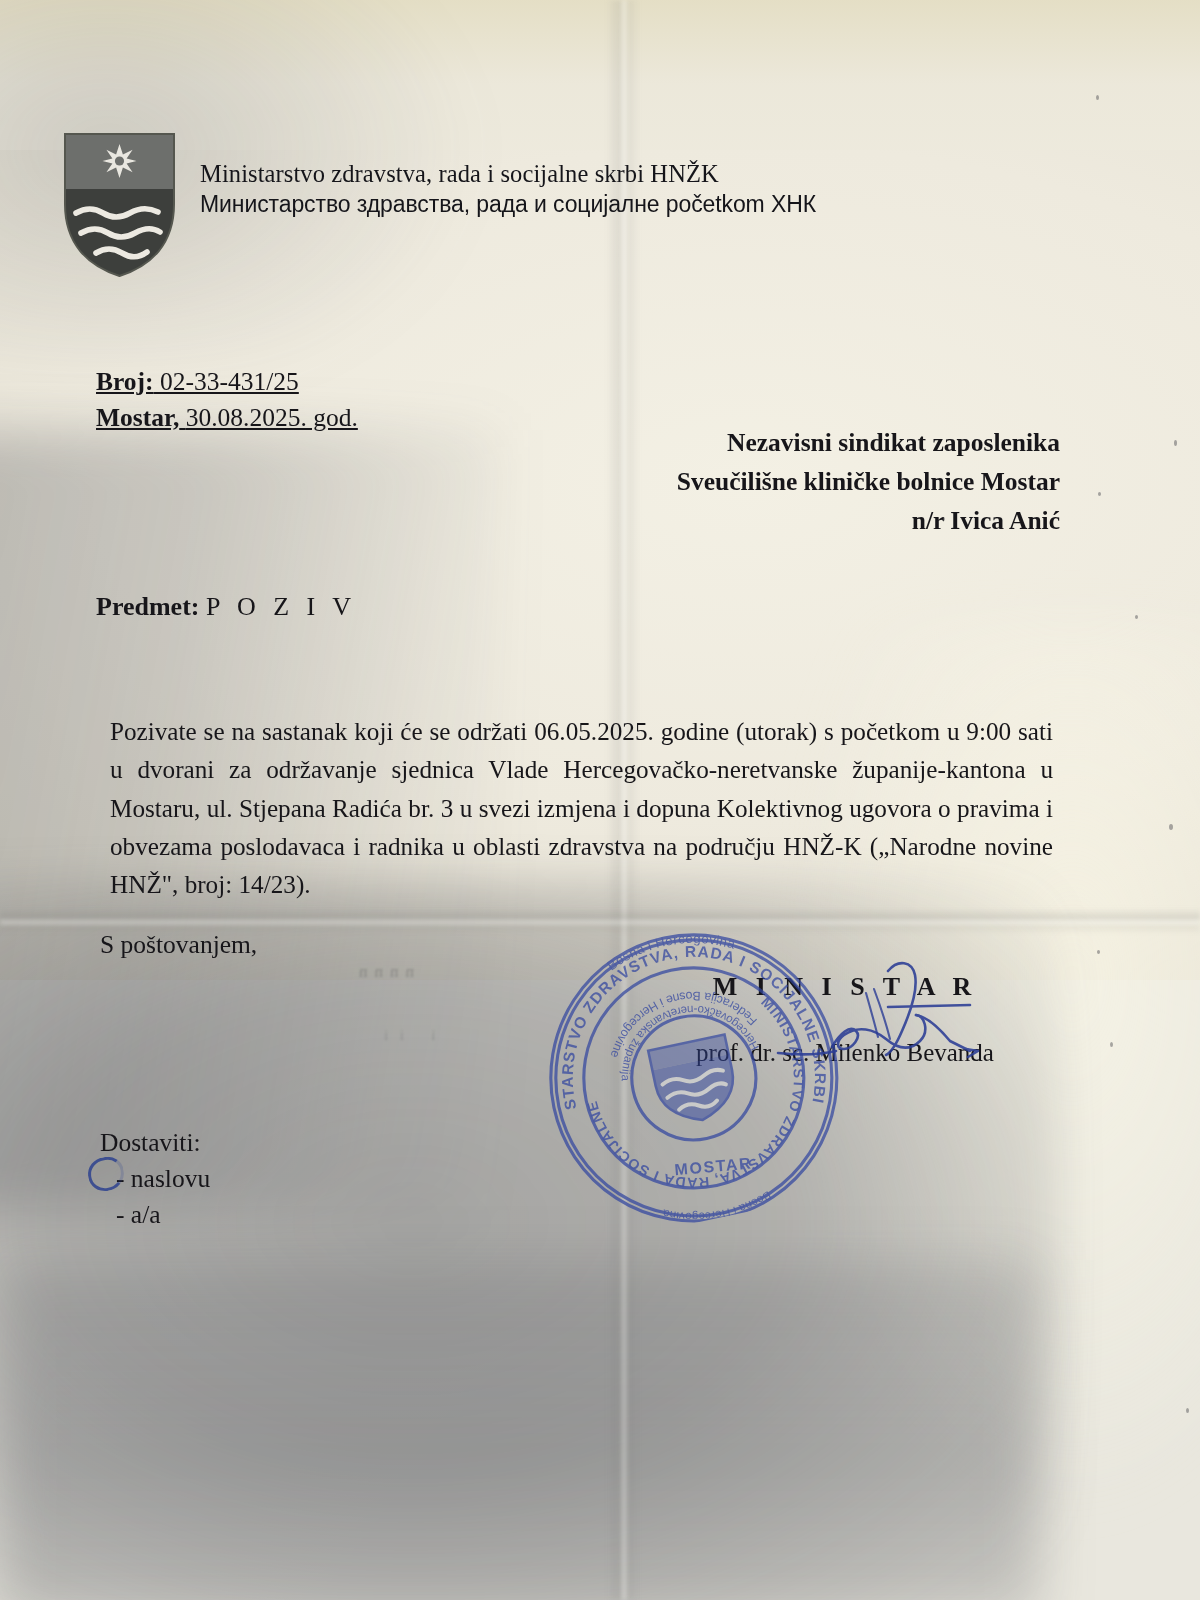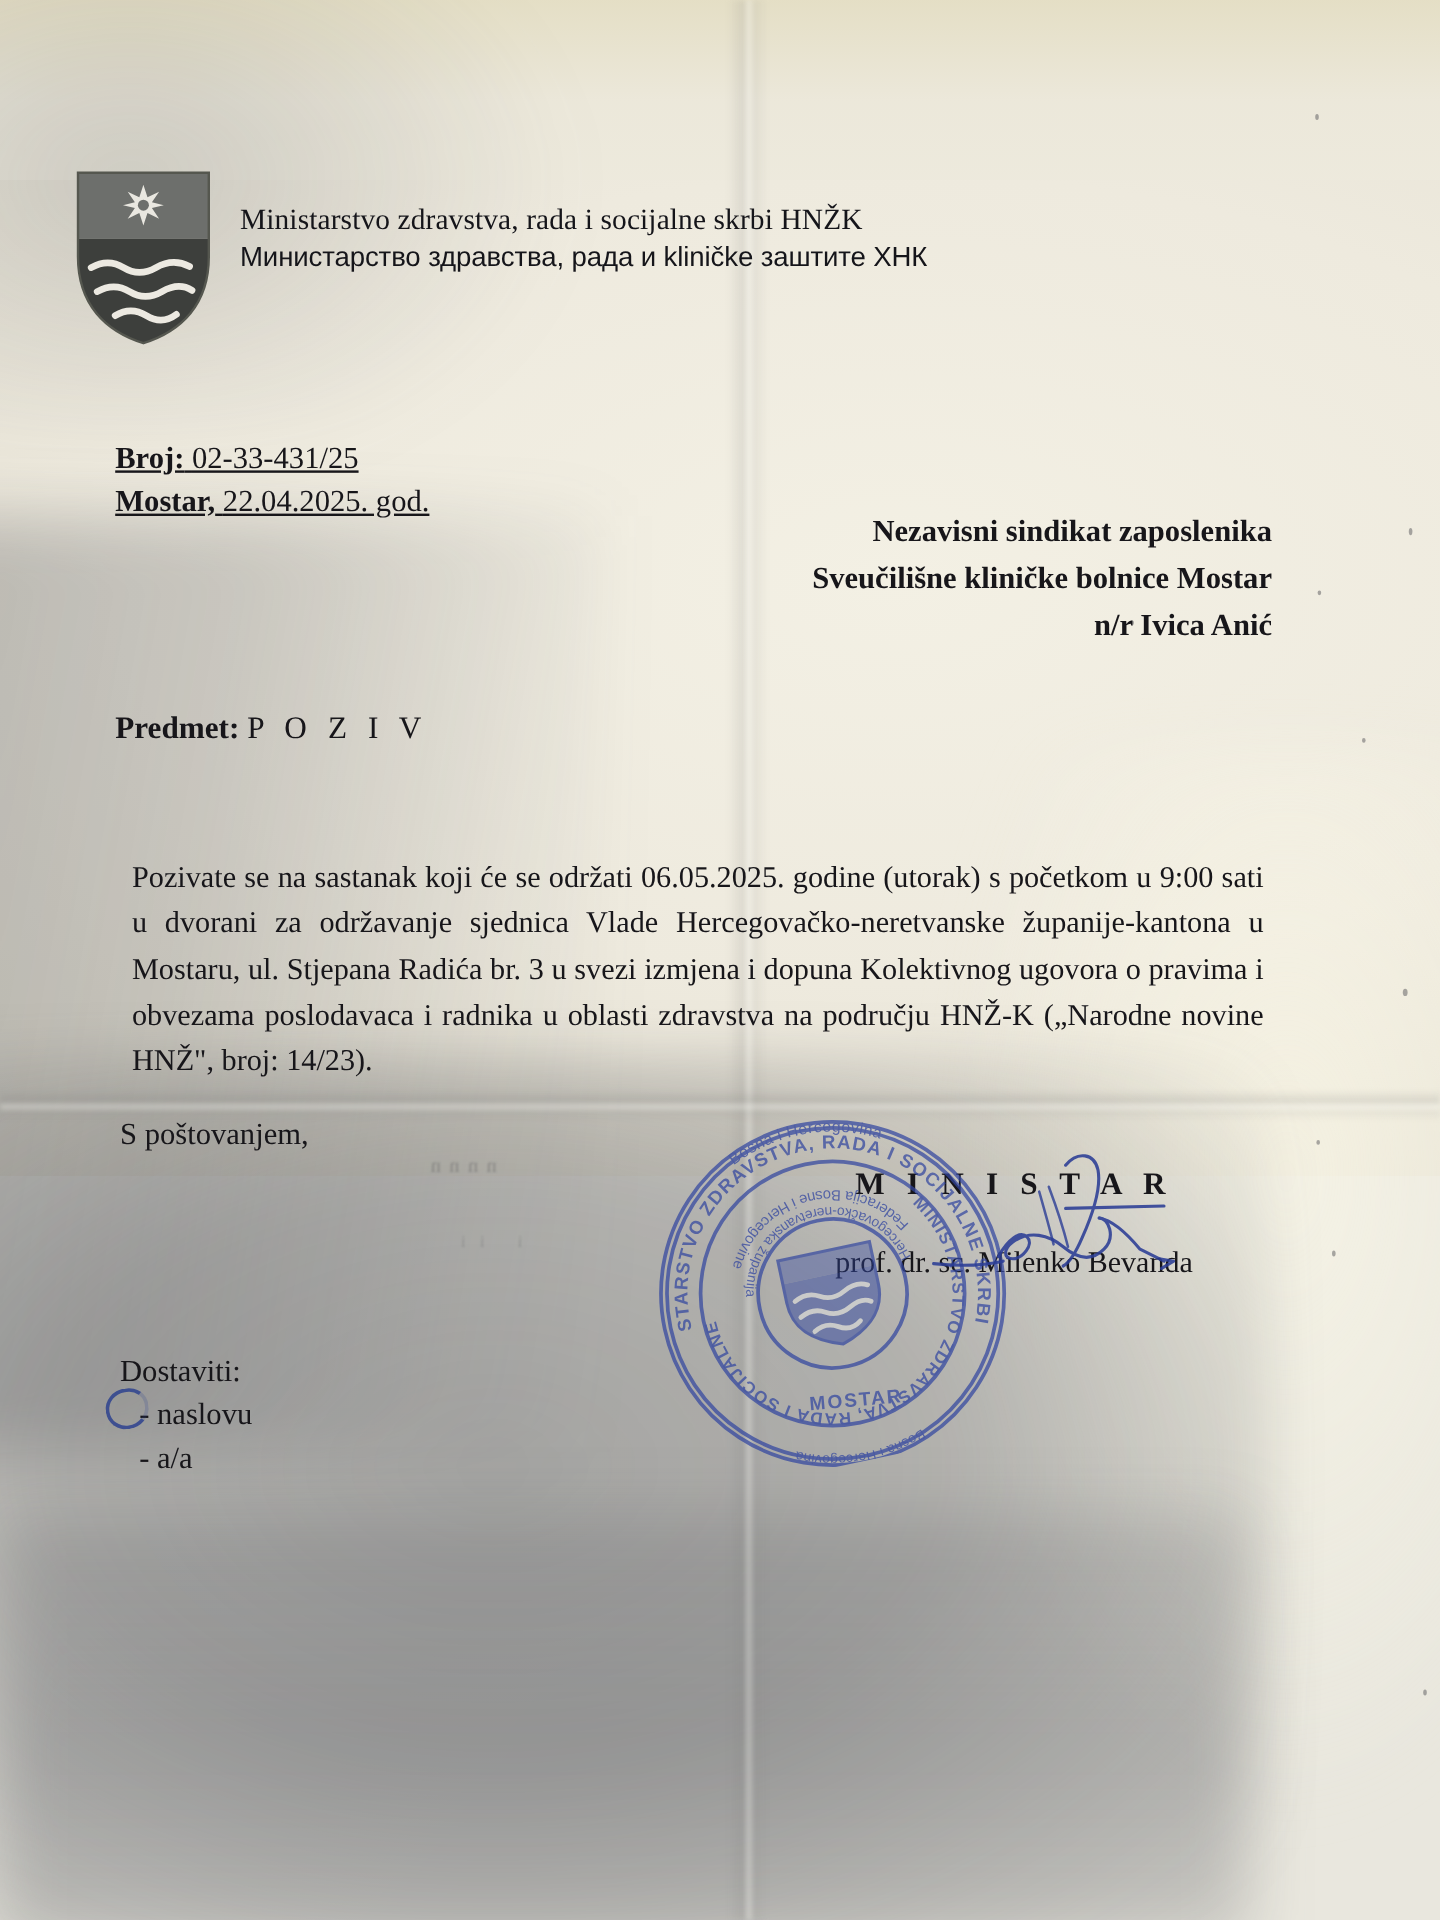--- a/index.html
+++ b/index.html
@@ -108,21 +108,21 @@
 
   
   #content {
     position:absolute; left:0; top:0; width:1200px; height:1600px;
     color:#17161a;
     font-family:"Liberation Serif", serif;
   }
 
   
   .letterhead {
-    position:absolute; left:63px; top:142px;
+    position:absolute; left:63px; top:132px;
     display:flex; align-items:flex-start; gap:24px;
   }
   .crest { width:113px; height:146px; flex:0 0 auto; }
   .lh-lines { padding-top:26px; }
   .lh-line {
     font-size:24.5px; line-height:1.30; white-space:nowrap;
     letter-spacing:.1px; color:#15151a;
   }
   .lh-line.cyr {
     font-family:"Liberation Sans", sans-serif;
@@ -259,32 +259,32 @@
               <path d="M18 101 Q32 93 45 101 T72 101 T97 100"></path>
               <path d="M33 121 Q46 113 59 121 T84 120"></path>
             </g>
           </g>
           <path d="M2 2 H111 V72 C111 112 88 134 56.5 144 C25 134 2 112 2 72 Z" fill="none" stroke="#55574f" stroke-width="2"></path>
         </svg>
       </div>
 
       <div class="lh-lines">
         <div class="lh-line">Ministarstvo zdravstva, rada i socijalne skrbi HNŽK</div>
-        <div class="lh-line cyr">Министарство здравства, рада и kliničke заштите ХНК</div>
+        <div class="lh-line cyr">Министарство здравства, рада и социјалне početkom ХНК</div>
       </div>
     </div>
 
     <div class="refblock">
       <div class="refline">
         <b>Broj:</b>
         <span>02-33-431/25</span>
       </div>
       <div class="refline">
         <b>Mostar,</b>
-        <span>22.04.2025. god.</span>
+        <span>30.08.2025. god.</span>
       </div>
     </div>
 
     <div class="recipient">
       <div>Nezavisni sindikat zaposlenika</div>
       <div>Sveučilišne kliničke bolnice Mostar</div>
       <div class="r3">n/r Ivica Anić</div>
     </div>
 
     <div class="subject">

